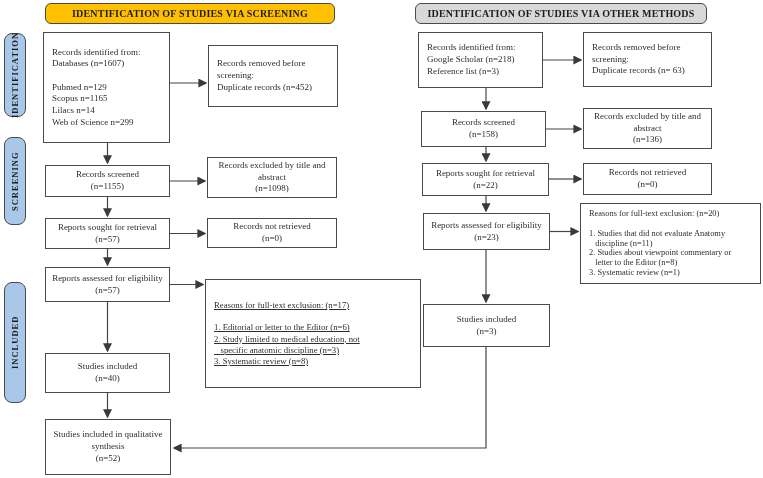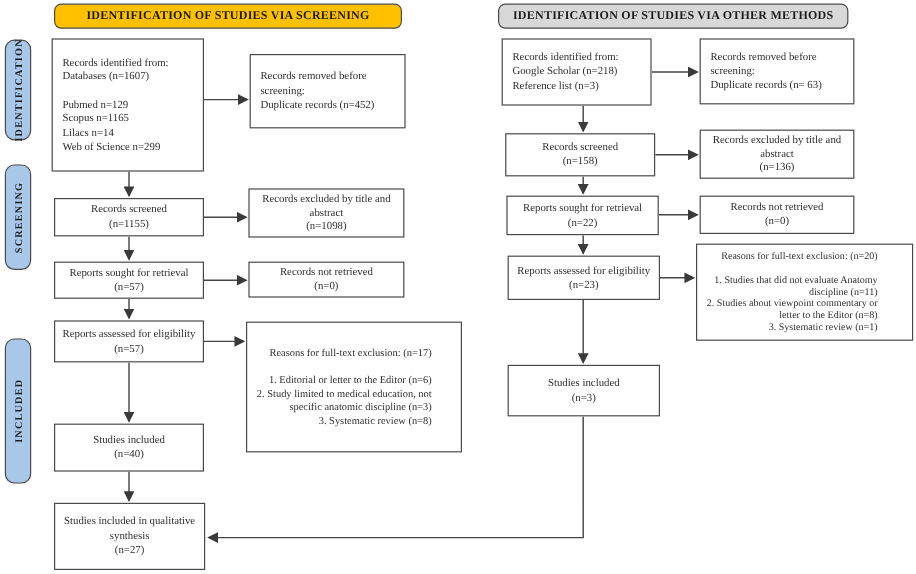--- a/index.html
+++ b/index.html
@@ -17,21 +17,21 @@
     box-sizing:border-box;
     border:1.5px solid var(--box-border,#4a4a4a);
     background:#ffffff;
     display:flex;align-items:center;justify-content:center;
     text-align:center;
     font-size:9px;line-height:1.3;
     white-space:pre-wrap;
     padding:2px 1px;
   }
   .box.left-align{justify-content:flex-start;text-align:left;padding-left:8px;}
-  .box.reasons{font-size:8.7px;line-height:1.28;align-items:center;text-align:right;}
+  .box.reasons{font-size:8.7px;line-height:1.28;align-items:center;}
   .header{
     position:absolute;
     box-sizing:border-box;
     border:1.6px solid var(--box-border,#4a4a4a);
     border-radius:6px;
     display:flex;align-items:center;justify-content:center;
     font-weight:bold;font-size:10px;letter-spacing:.2px;
     color:#1d1d1d;
   }
   .header.databases{background:var(--header-databases-bg,#FFC000);}
@@ -107,31 +107,31 @@
 (n=1155)</div>
   <div class="box" style="left:207px;top:157px;width:130px;height:41px;">Records excluded by title and
 abstract
 (n=1098)</div>
   <div class="box" style="left:45px;top:218px;width:125px;height:31px;">Reports sought for retrieval
 (n=57)</div>
   <div class="box" style="left:207px;top:218px;width:130px;height:30px;">Records not retrieved
 (n=0)</div>
   <div class="box" style="left:45px;top:267px;width:125px;height:35px;">Reports assessed for eligibility
 (n=57)</div>
-  <div class="box left-align reasons" style="left:205px;top:268px;width:180px;height:109px;">Reasons for full-text exclusion: (n=17)
+  <div class="box left-align reasons" style="left:205px;top:279px;width:216px;height:109px;text-decoration:underline;">Reasons for full-text exclusion: (n=17)
 
 1. Editorial or letter to the Editor (n=6)
 2. Study limited to medical education, not
    specific anatomic discipline (n=3)
 3. Systematic review (n=8)</div>
   <div class="box" style="left:45px;top:353px;width:125px;height:40px;">Studies included
 (n=40)</div>
   <div class="box" style="left:45px;top:419px;width:126px;height:56px;">Studies included in qualitative
 synthesis
-(n=27)</div>
+(n=52)</div>
 
   <div class="box left-align" style="left:418px;top:32px;width:125px;height:56px;">Records identified from:
 Google Scholar (n=218)
 Reference list (n=3)</div>
   <div class="box left-align" style="left:583px;top:32px;width:129px;height:55px;">Records removed before
 screening:
 Duplicate records (n= 63)</div>
   <div class="box" style="left:421px;top:111px;width:125px;height:36px;">Records screened
 (n=158)</div>
   <div class="box" style="left:583px;top:108px;width:129px;height:41px;">Records excluded by title and

